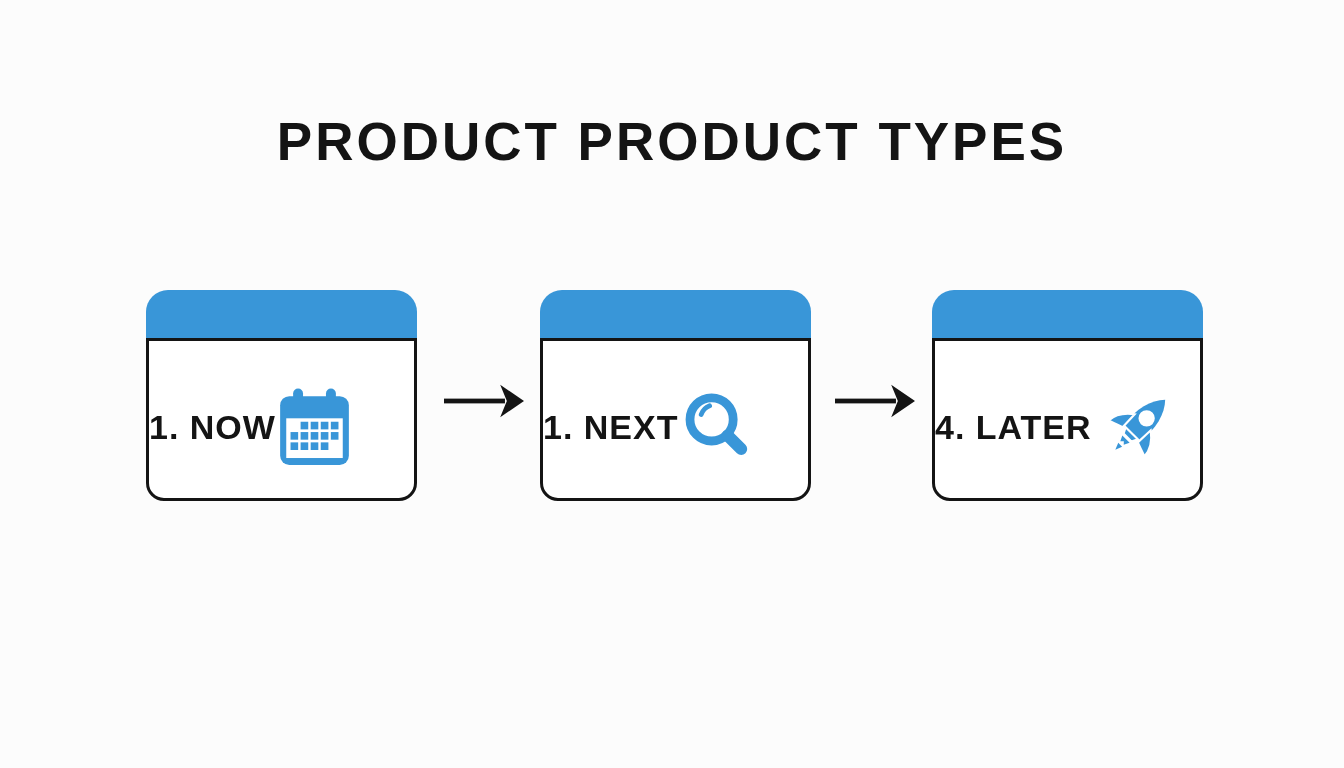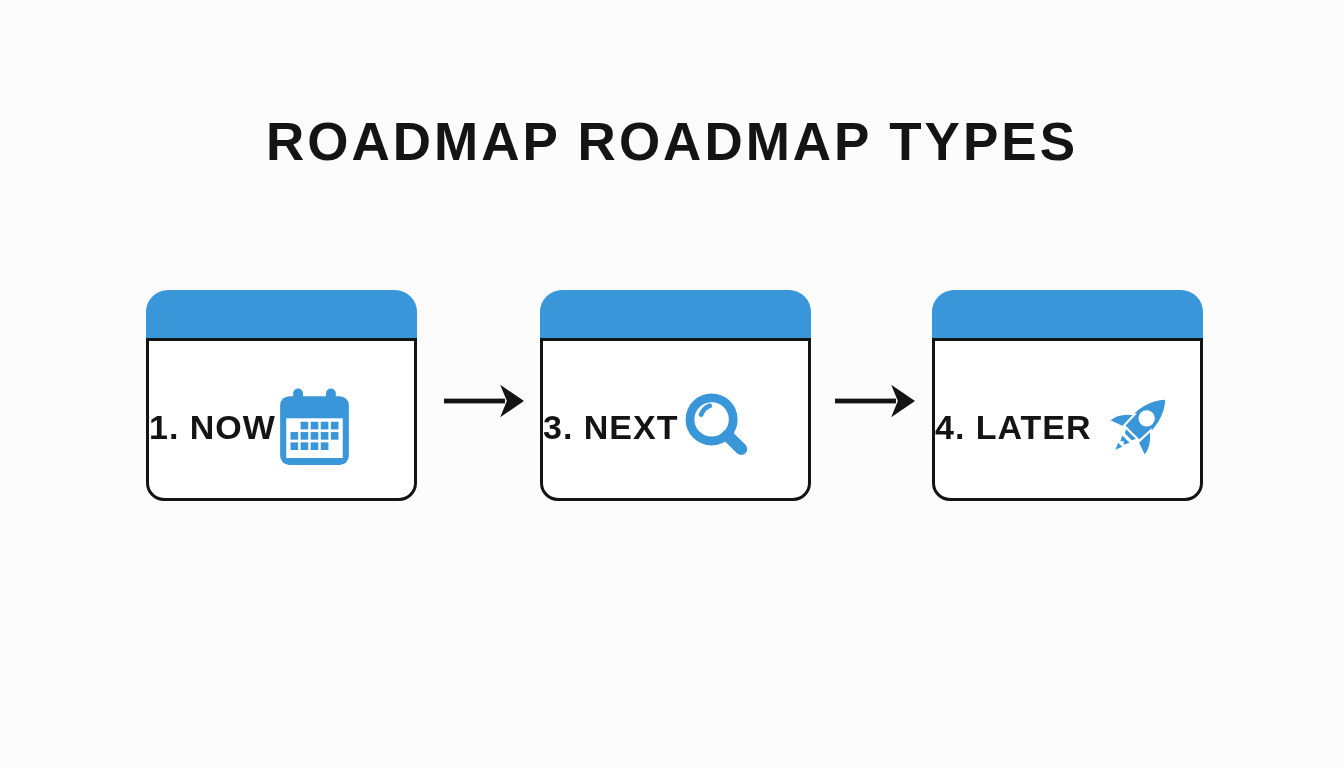--- a/index.html
+++ b/index.html
@@ -71,21 +71,21 @@
   .fill-blue{fill:var(--accent-blue);}
   .stroke-blue{stroke:var(--accent-blue);}
   .fill-white{fill:#ffffff;}
   .fill-ink{fill:var(--ink);}
 </style>
 </head>
 <body>
 
 <div class="stage">
 
-  <h1 class="title">ROADMAP ROADMAP TYPES</h1>
+  <h1 class="title">PRODUCT PRODUCT TYPES</h1>
 
   <div class="card" style="left:146px">
     <div class="card-header"></div>
     <div class="card-body">
       <div class="card-label">1. NOW</div>
       <svg class="card-icon" width="77" height="84" viewBox="0 0 100 110" aria-hidden="true">
         <rect class="fill-blue" x="22" y="2" width="13" height="21" rx="6.5"></rect>
         <rect class="fill-blue" x="65" y="2" width="13" height="21" rx="6.5"></rect>
         <rect class="fill-blue" x="5" y="12" width="90" height="90" rx="12"></rect>
         <rect class="fill-white" x="13" y="41" width="74" height="52"></rect>
@@ -110,21 +110,21 @@
   </div>
 
   <svg class="arrow" style="left:444px" width="80" height="38" viewBox="0 0 84 38" aria-hidden="true">
     <rect class="fill-ink" x="0" y="16.5" width="64" height="5"></rect>
     <polygon class="fill-ink" points="59,2 84,19 59,36 66,19"></polygon>
   </svg>
 
   <div class="card" style="left:540px">
     <div class="card-header"></div>
     <div class="card-body">
-      <div class="card-label">3. NEXT</div>
+      <div class="card-label">1. NEXT</div>
       <svg class="card-icon" width="80" height="80" viewBox="0 0 100 100" aria-hidden="true">
         <circle class="stroke-blue" cx="42" cy="38" r="27" fill="none" stroke-width="11"></circle>
         <path class="stroke-blue" d="M 29 32 A 18 18 0 0 1 39.5 21" fill="none" stroke-width="6" stroke-linecap="round"></path>
         <line class="stroke-blue" x1="62" y1="58" x2="79" y2="75" stroke-width="15" stroke-linecap="round"></line>
       </svg>
     </div>
   </div>
 
   <svg class="arrow" style="left:835px" width="80" height="38" viewBox="0 0 84 38" aria-hidden="true">
     <rect class="fill-ink" x="0" y="16.5" width="64" height="5"></rect>

